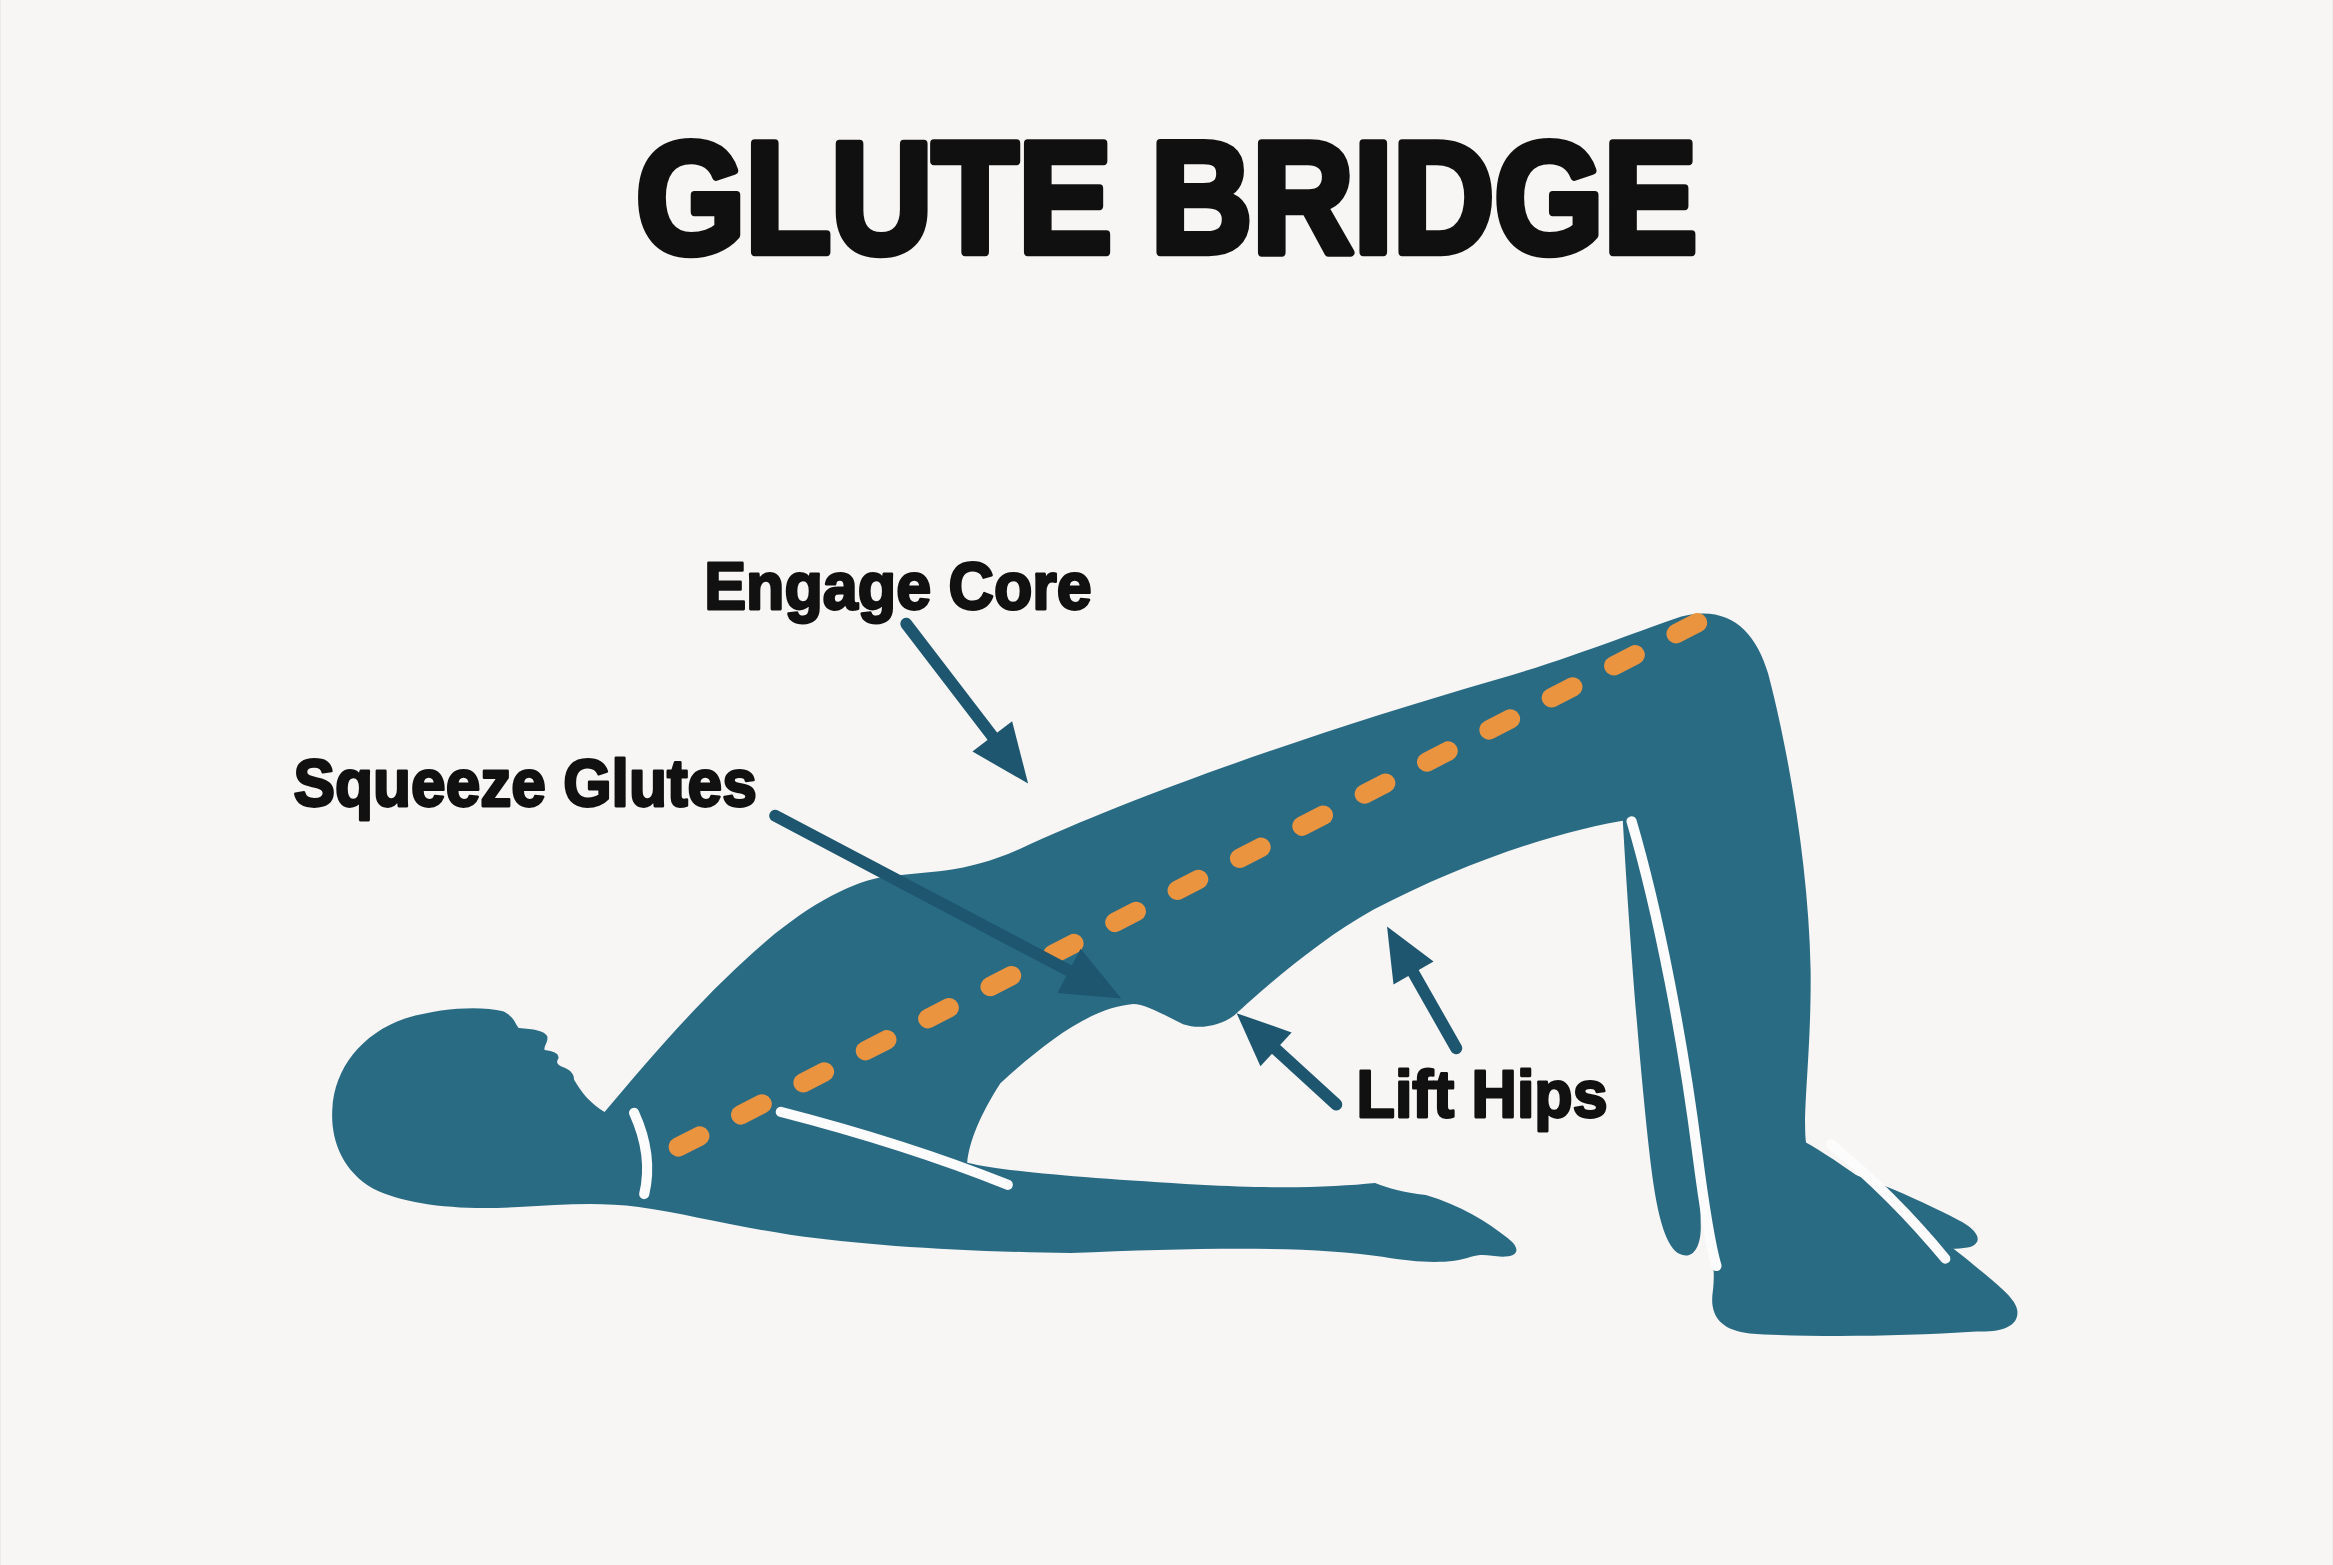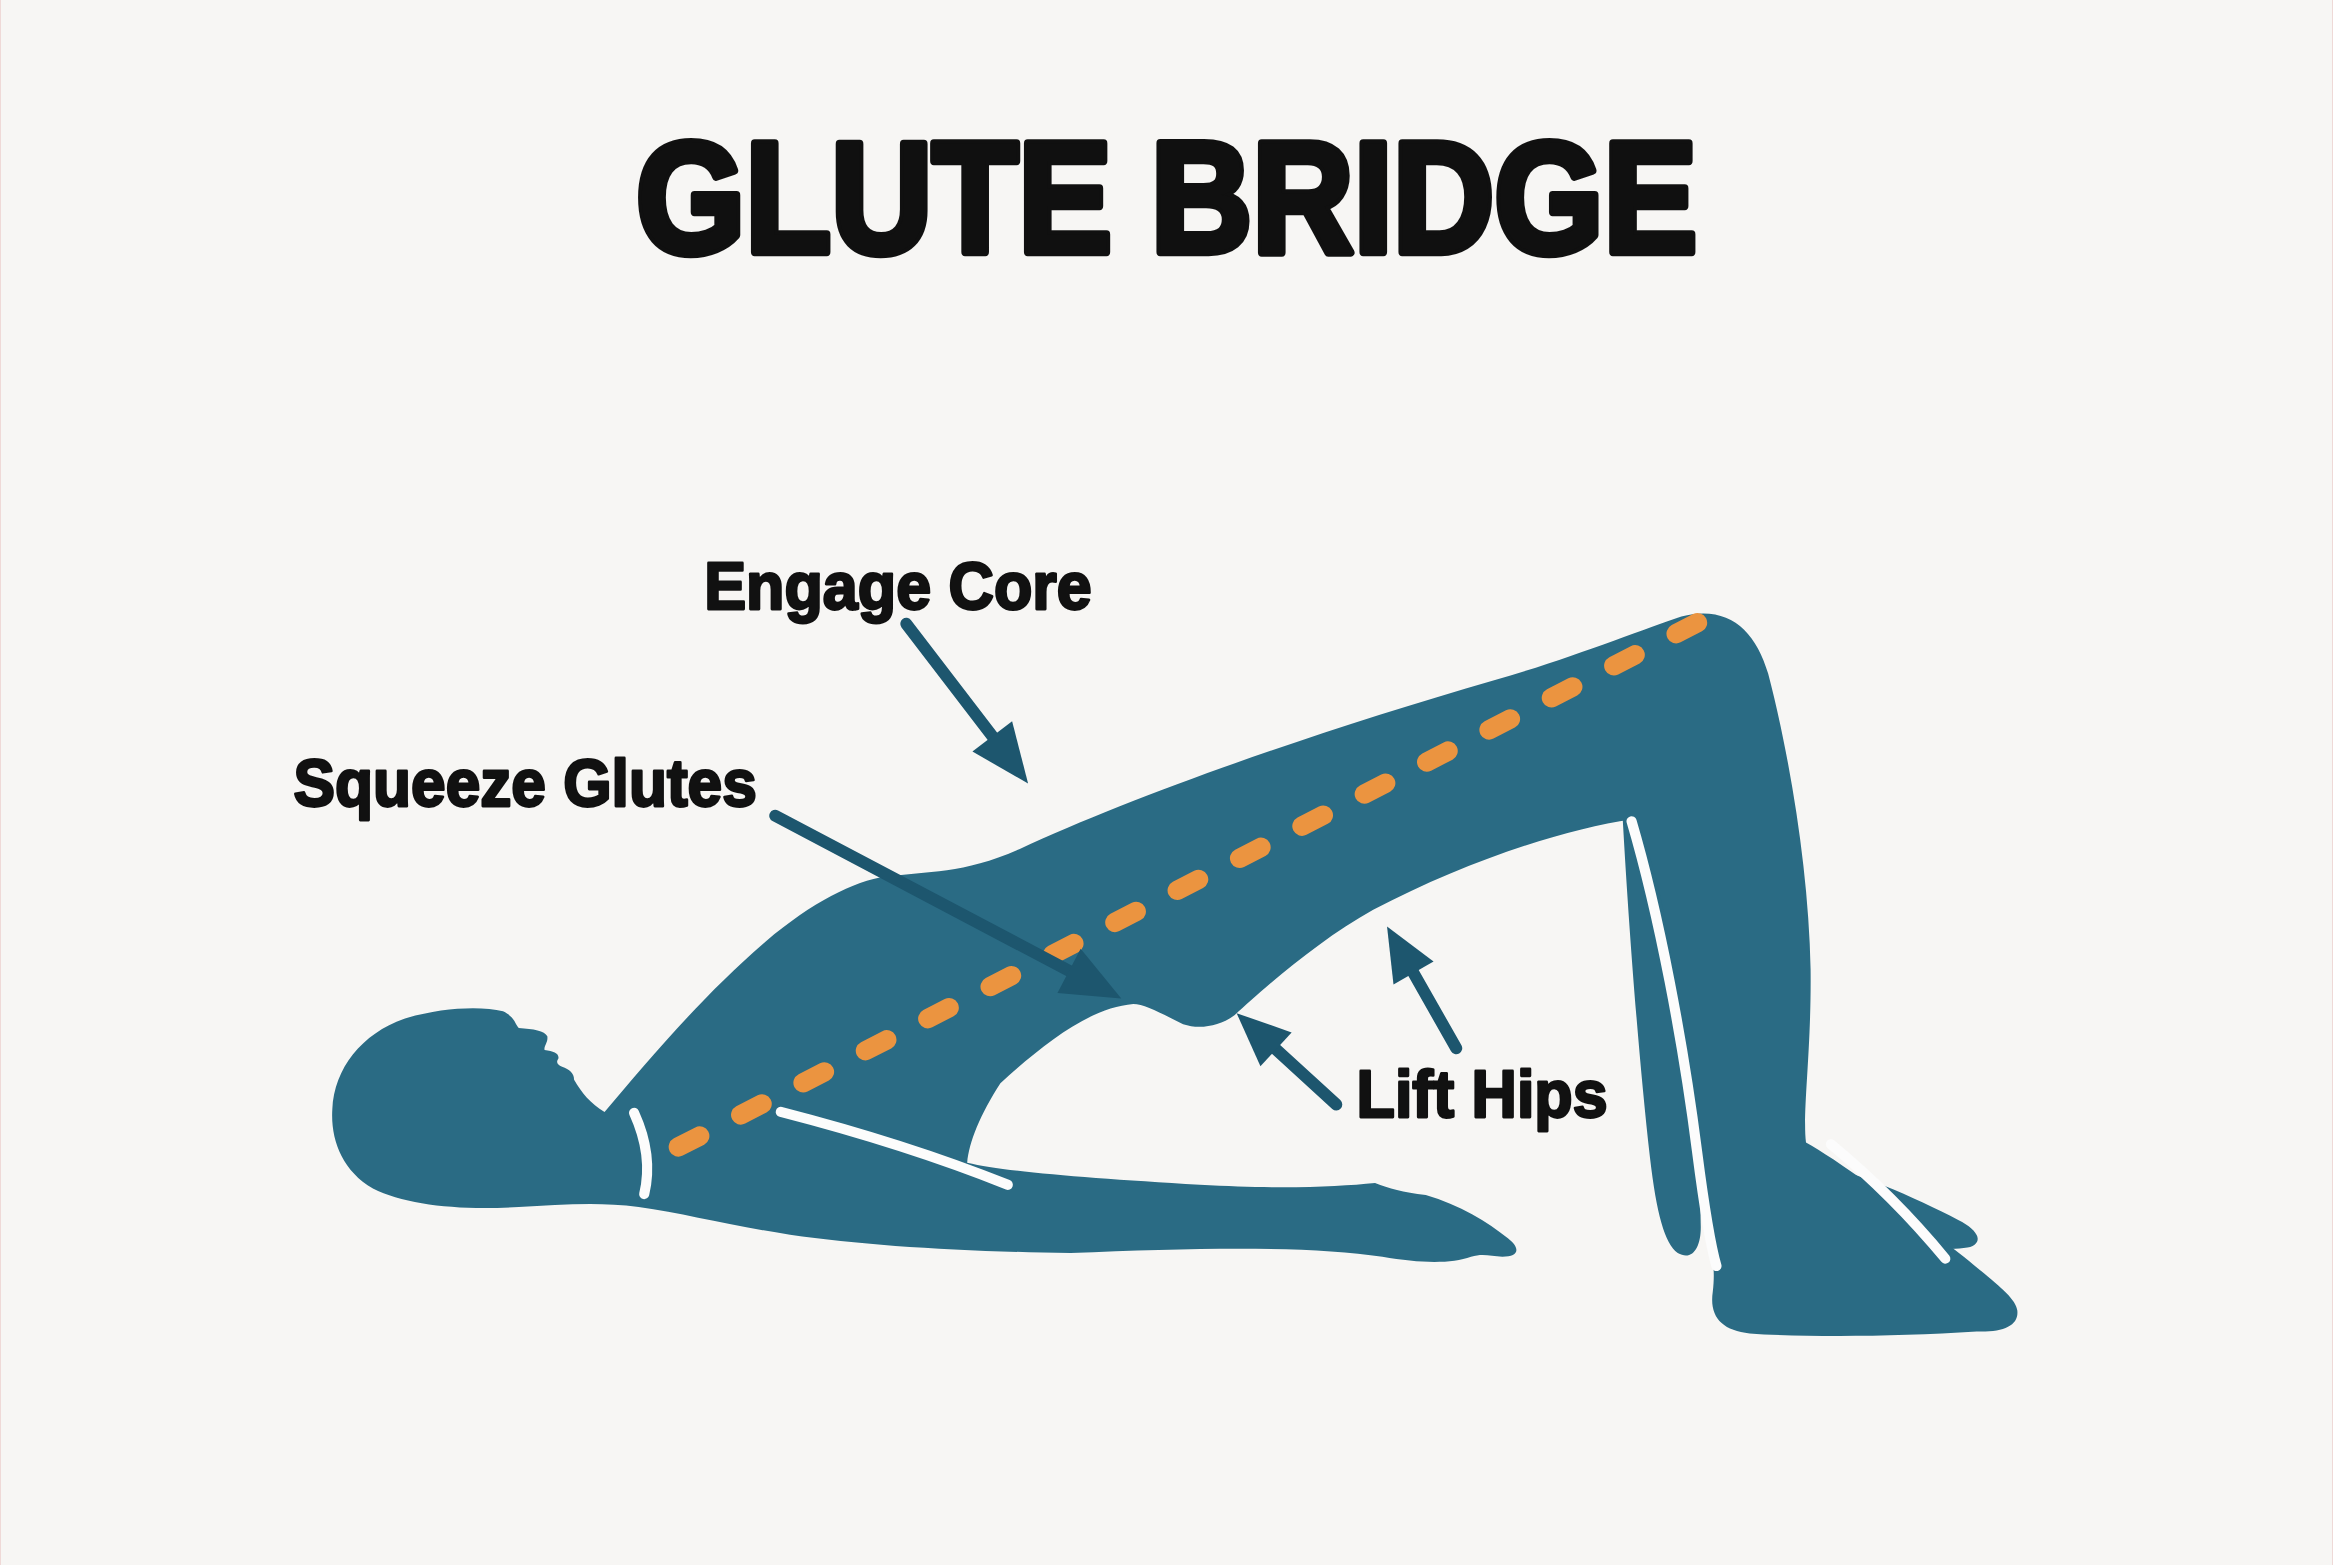--- a/index.html
+++ b/index.html
@@ -5,21 +5,21 @@
   html, body {
     margin: 0;
     padding: 0;
     background: #f7f6f4;
     font-family: "Liberation Sans", "DejaVu Sans", sans-serif;
   }
   .canvas {
     position: relative;
     width: 2333px;
     height: 1565px;
-    background: #b91c1c;
+    background: #a3a3a3;
     overflow: hidden;
   }
   svg { display: block; }
   .title-text {
     font-family: "Liberation Sans", "DejaVu Sans", sans-serif;
     font-weight: 700;
     font-size: 170px;
     fill: #101010;
     stroke: #101010;
     stroke-width: 9px;

